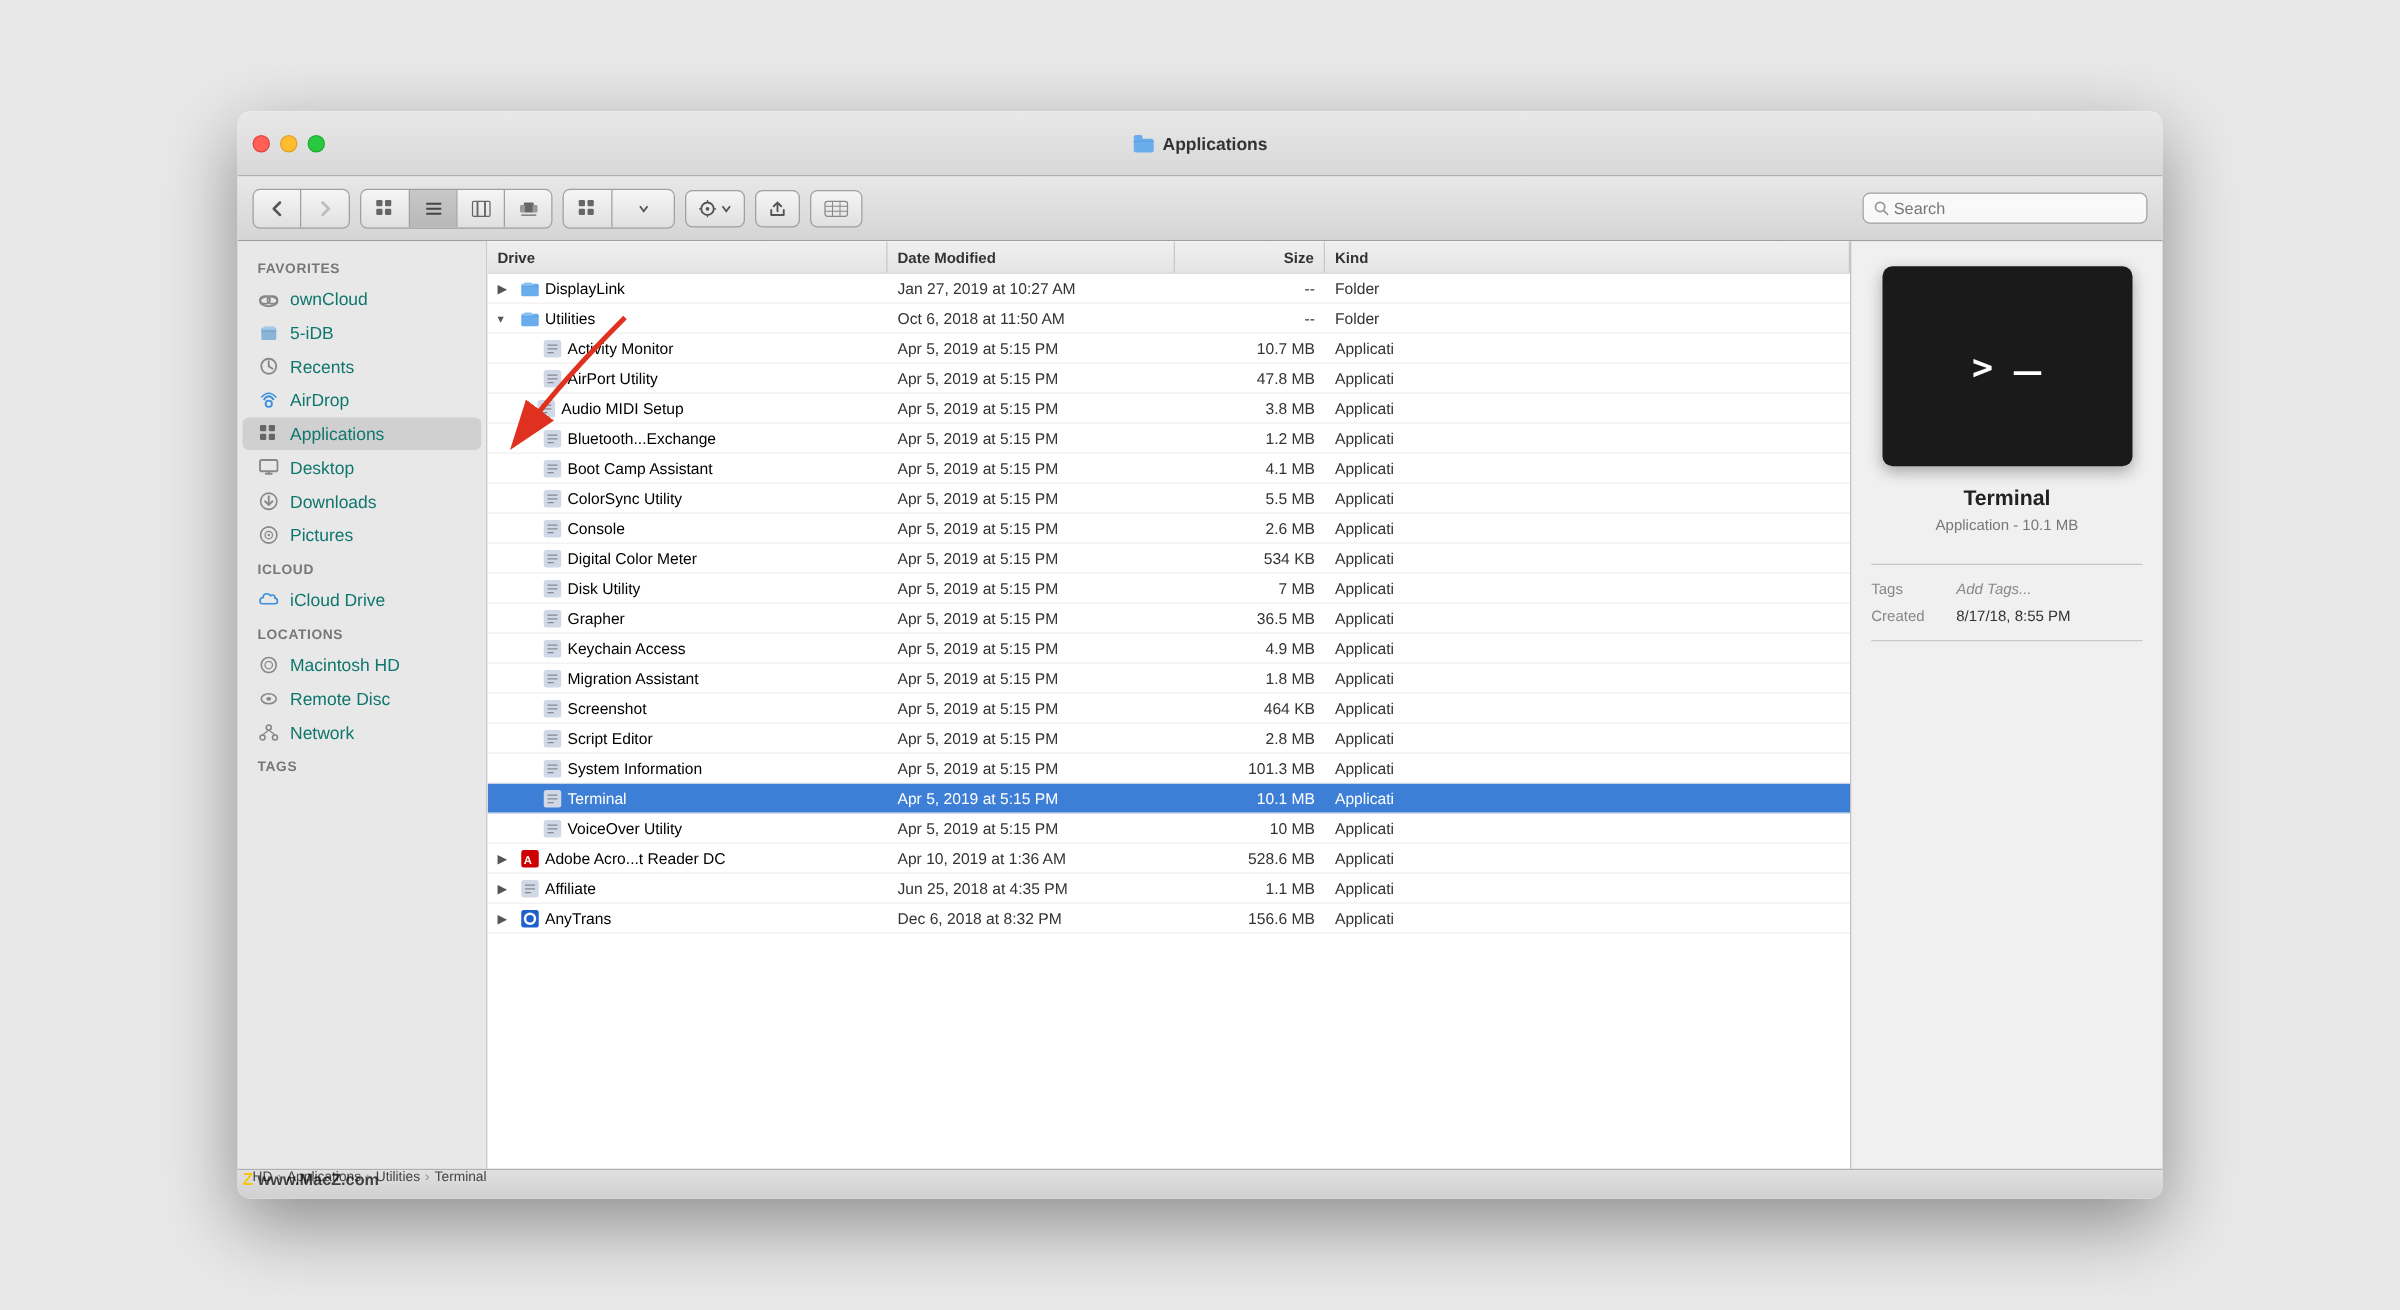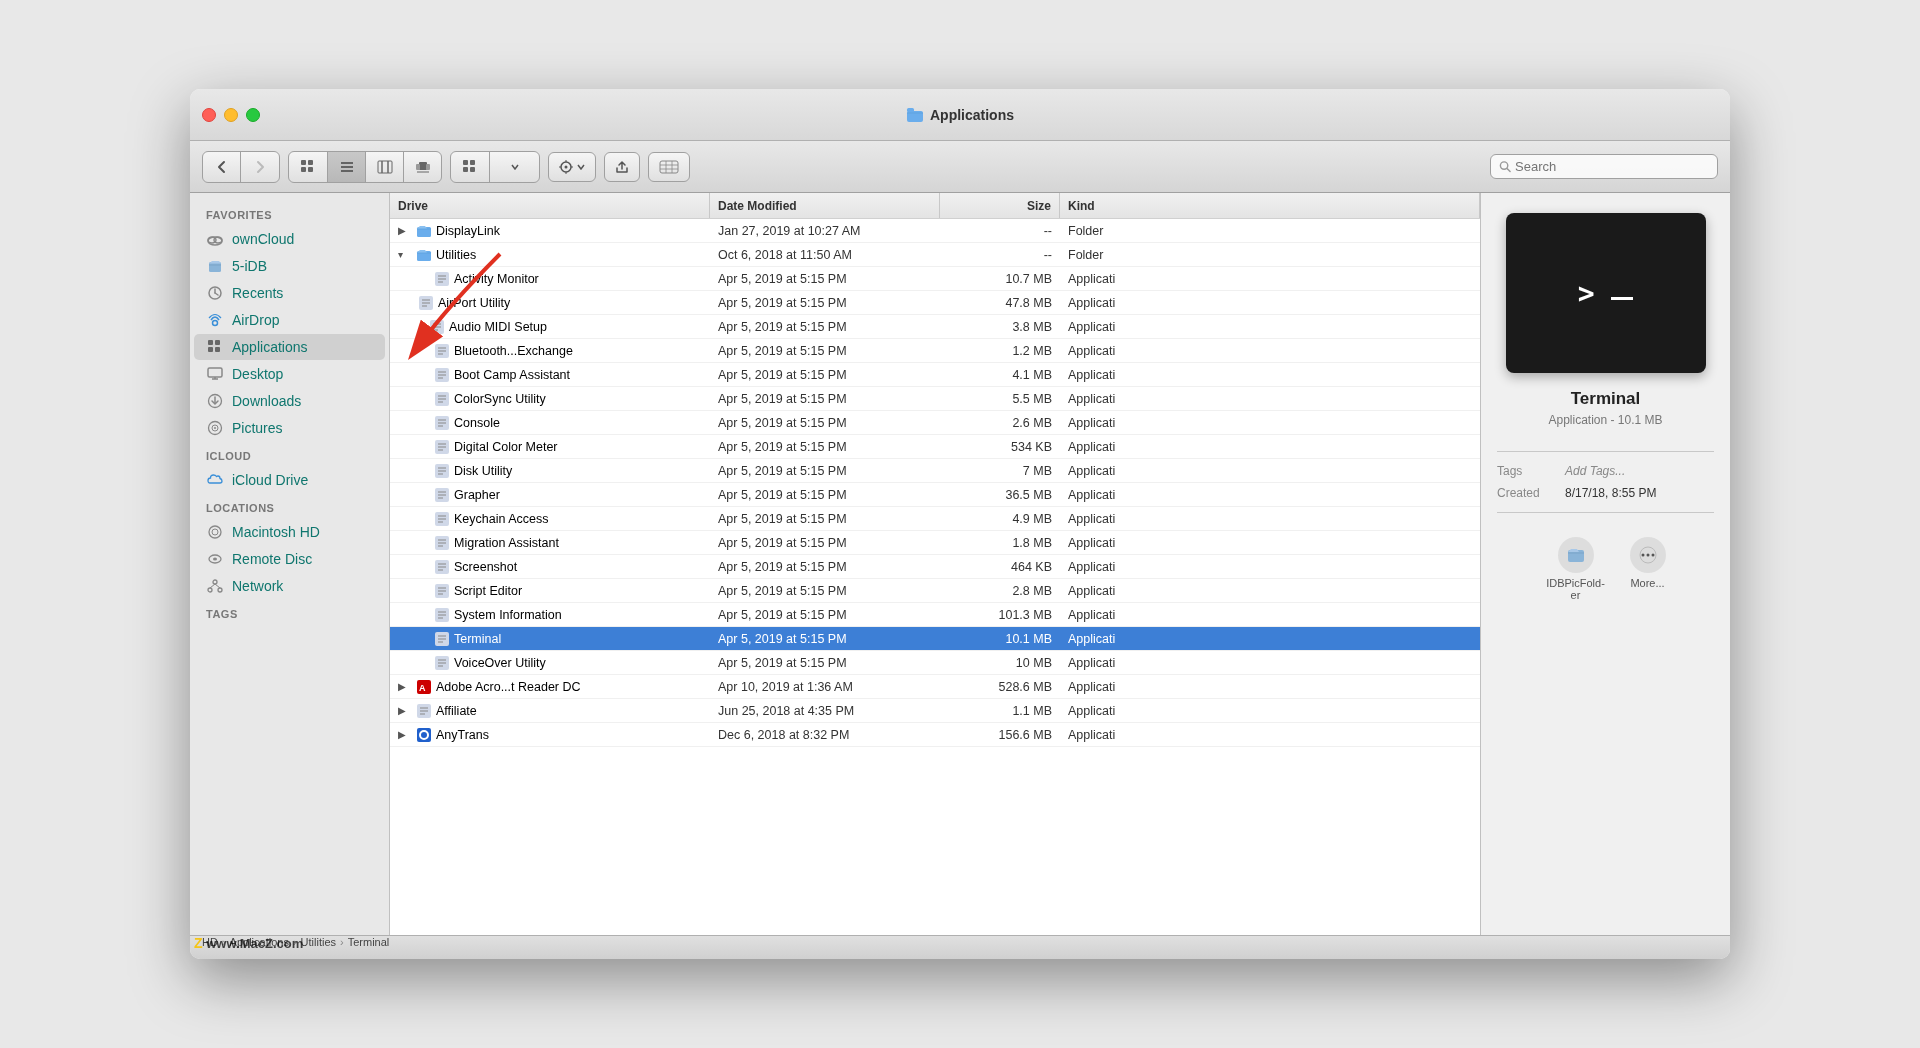--- a/index.html
+++ b/index.html
@@ -738,21 +738,21 @@
                   <line x1="4" y1="11" x2="9" y2="11" stroke="#888" stroke-width="1"></line>
                 </svg>
               </span>
         <span style="">Activity Monitor</span>
       </div>
       <div class="file-cell cell-date file-date" style="">Apr 5, 2019 at 5:15 PM</div>
       <div class="file-cell cell-size file-size" style="text-align:right;">10.7 MB</div>
       <div class="file-cell cell-kind file-kind" style="">Applicati</div>
     </div>
           <div class="file-row">
-      <div class="file-cell cell-name" style="padding-left:10px;">
+      <div class="file-cell cell-name" style="padding-left:26px;">
         <span class="expand-arrow"></span>
         <span class="file-icon">
                 <svg width="16" height="16" viewBox="0 0 16 16">
                   <rect x="1" y="1" width="14" height="14" rx="2" fill="#d0d8e8"></rect>
                   <line x1="4" y1="5" x2="12" y2="5" stroke="#888" stroke-width="1"></line>
                   <line x1="4" y1="8" x2="12" y2="8" stroke="#888" stroke-width="1"></line>
                   <line x1="4" y1="11" x2="9" y2="11" stroke="#888" stroke-width="1"></line>
                 </svg>
               </span>
         <span style="">AirPort Utility</span>
@@ -1078,44 +1078,20 @@
       <div class="preview-divider"></div>
       <div class="preview-meta-row">
         <span class="preview-meta-label">Tags</span>
         <span class="preview-meta-action">Add Tags...</span>
       </div>
       <div class="preview-meta-row">
         <span class="preview-meta-label">Created</span>
         <span class="preview-meta-value">8/17/18, 8:55 PM</span>
       </div>
       <div class="preview-divider"></div>
-      <div class="preview-actions">
-        <div class="preview-action-item">
-          <div class="preview-action-icon">
-            <svg width="20" height="20" viewBox="0 0 20 20">
-              <rect x="2" y="5" width="16" height="12" rx="2" fill="#8ab4d8"></rect>
-              <path d="M2 8h16" stroke="#6a94b8" stroke-width="0.5"></path>
-              <path d="M2 7l3-3h6l2 3" fill="#a8c8e8"></path>
-            </svg>
-          </div>
-          <span class="preview-action-label">IDBPicFold-
-er</span>
-        </div>
-        <div class="preview-action-item">
-          <div class="preview-action-icon">
-            <svg width="20" height="20" viewBox="0 0 20 20">
-              <circle cx="5" cy="10" r="1.5" fill="#555"></circle>
-              <circle cx="10" cy="10" r="1.5" fill="#555"></circle>
-              <circle cx="15" cy="10" r="1.5" fill="#555"></circle>
-              <circle cx="10" cy="10" r="8" fill="none" stroke="#bbb" stroke-width="1"></circle>
-            </svg>
-          </div>
-          <span class="preview-action-label">More...</span>
-        </div>
-      </div>
     </div>
   </div>
 
   <div class="statusbar">
     <div class="statusbar-path" id="statusbar-path">
     <span style="font-size: 11px; color: rgb(68, 68, 68);">HD</span>
         <span class="statusbar-sep">›</span>
         <span style="font-size: 11px; color: rgb(68, 68, 68);">Applications</span>
         <span class="statusbar-sep">›</span>
         <span style="font-size: 11px; color: rgb(68, 68, 68);">Utilities</span>

